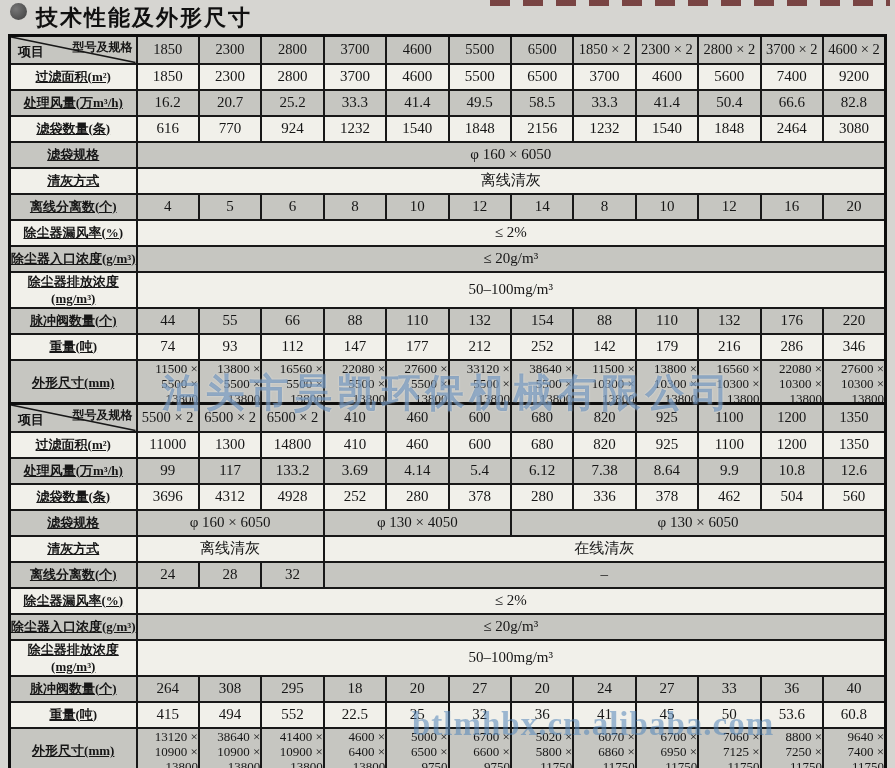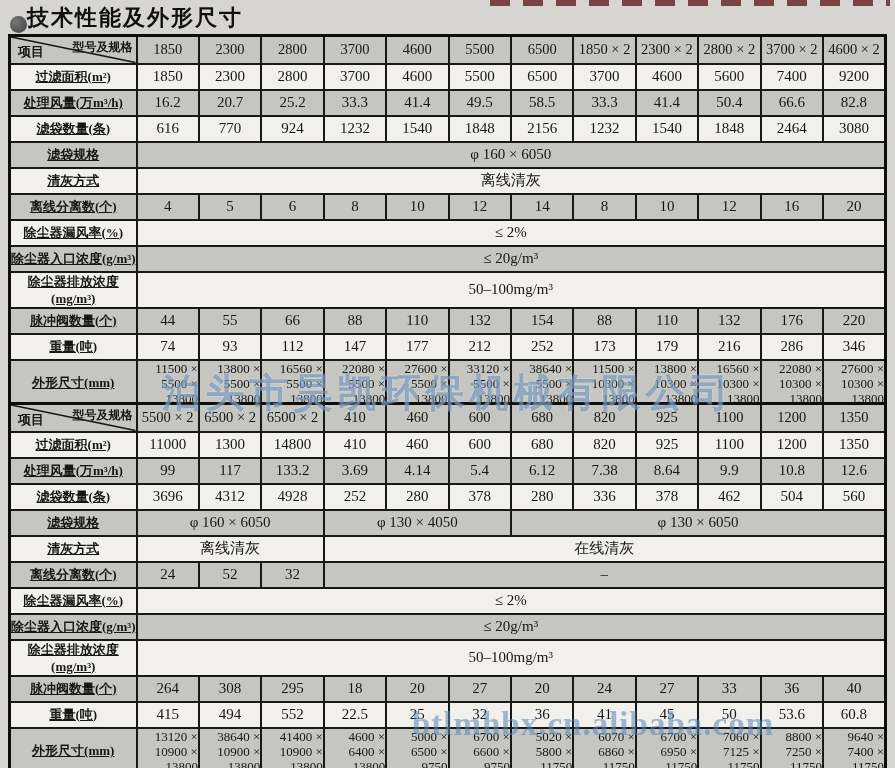--- a/index.html
+++ b/index.html
@@ -2,21 +2,21 @@
 <html><head>
 <meta charset="utf-8">
 <style>
   html,body{margin:0;padding:0;}
   .page{
     position:relative; width:895px; height:768px; overflow:hidden;
     background:#d6d5d1;
     font-family:"Liberation Serif","DejaVu Serif",serif;
   }
   .title-bar{
-    position:absolute; left:10px; top:3px; display:flex; align-items:flex-end; gap:0;
+    position:absolute; left:10px; top:3px; display:flex; align-items:flex-start; gap:9px;
   }
   .bullet{
     width:17px; height:17px; border-radius:50%;
     background:radial-gradient(circle at 35% 35%, #777, #3d3d3d);
     display:inline-block;
   }
   .title-text{
     font-family:"DejaVu Sans","Liberation Sans",sans-serif;
     font-weight:bold; font-size:22px; color:#101010; letter-spacing:2px;
   }
@@ -219,21 +219,21 @@
         </tr>
         <tr class="row-n">
           <td class="label white">重量(吨)</td>
           <td class="cell white">74</td>
           <td class="cell white">93</td>
           <td class="cell white">112</td>
           <td class="cell white">147</td>
           <td class="cell white">177</td>
           <td class="cell white">212</td>
           <td class="cell white">252</td>
-          <td class="cell white">173</td>
+          <td class="cell white">142</td>
           <td class="cell white">179</td>
           <td class="cell white">216</td>
           <td class="cell white">286</td>
           <td class="cell white">346</td>
         </tr>
         <tr class="row-d">
           <td class="label gray">外形尺寸(mm)</td>
           <td class="cell gray dims">11500 ×
 5500 ×
 13800</td>
@@ -365,21 +365,21 @@
           <td class="cell gray" colspan="6">φ 130 × 6050</td>
         </tr>
         <tr class="row-n">
           <td class="label white">清灰方式</td>
           <td class="cell white" colspan="3">离线清灰</td>
           <td class="cell white" colspan="9">在线清灰</td>
         </tr>
         <tr class="row-n">
           <td class="label gray">离线分离数(个)</td>
           <td class="cell gray">24</td>
-          <td class="cell gray">52</td>
+          <td class="cell gray">28</td>
           <td class="cell gray">32</td>
           <td class="cell gray" colspan="9">–</td>
         </tr>
         <tr class="row-n">
           <td class="label white">除尘器漏风率(%)</td>
           <td class="cell white" colspan="12">≤ 2%</td>
         </tr>
         <tr class="row-n">
           <td class="label gray">除尘器入口浓度(g/m³)</td>
           <td class="cell gray" colspan="12">≤ 20g/m³</td>

